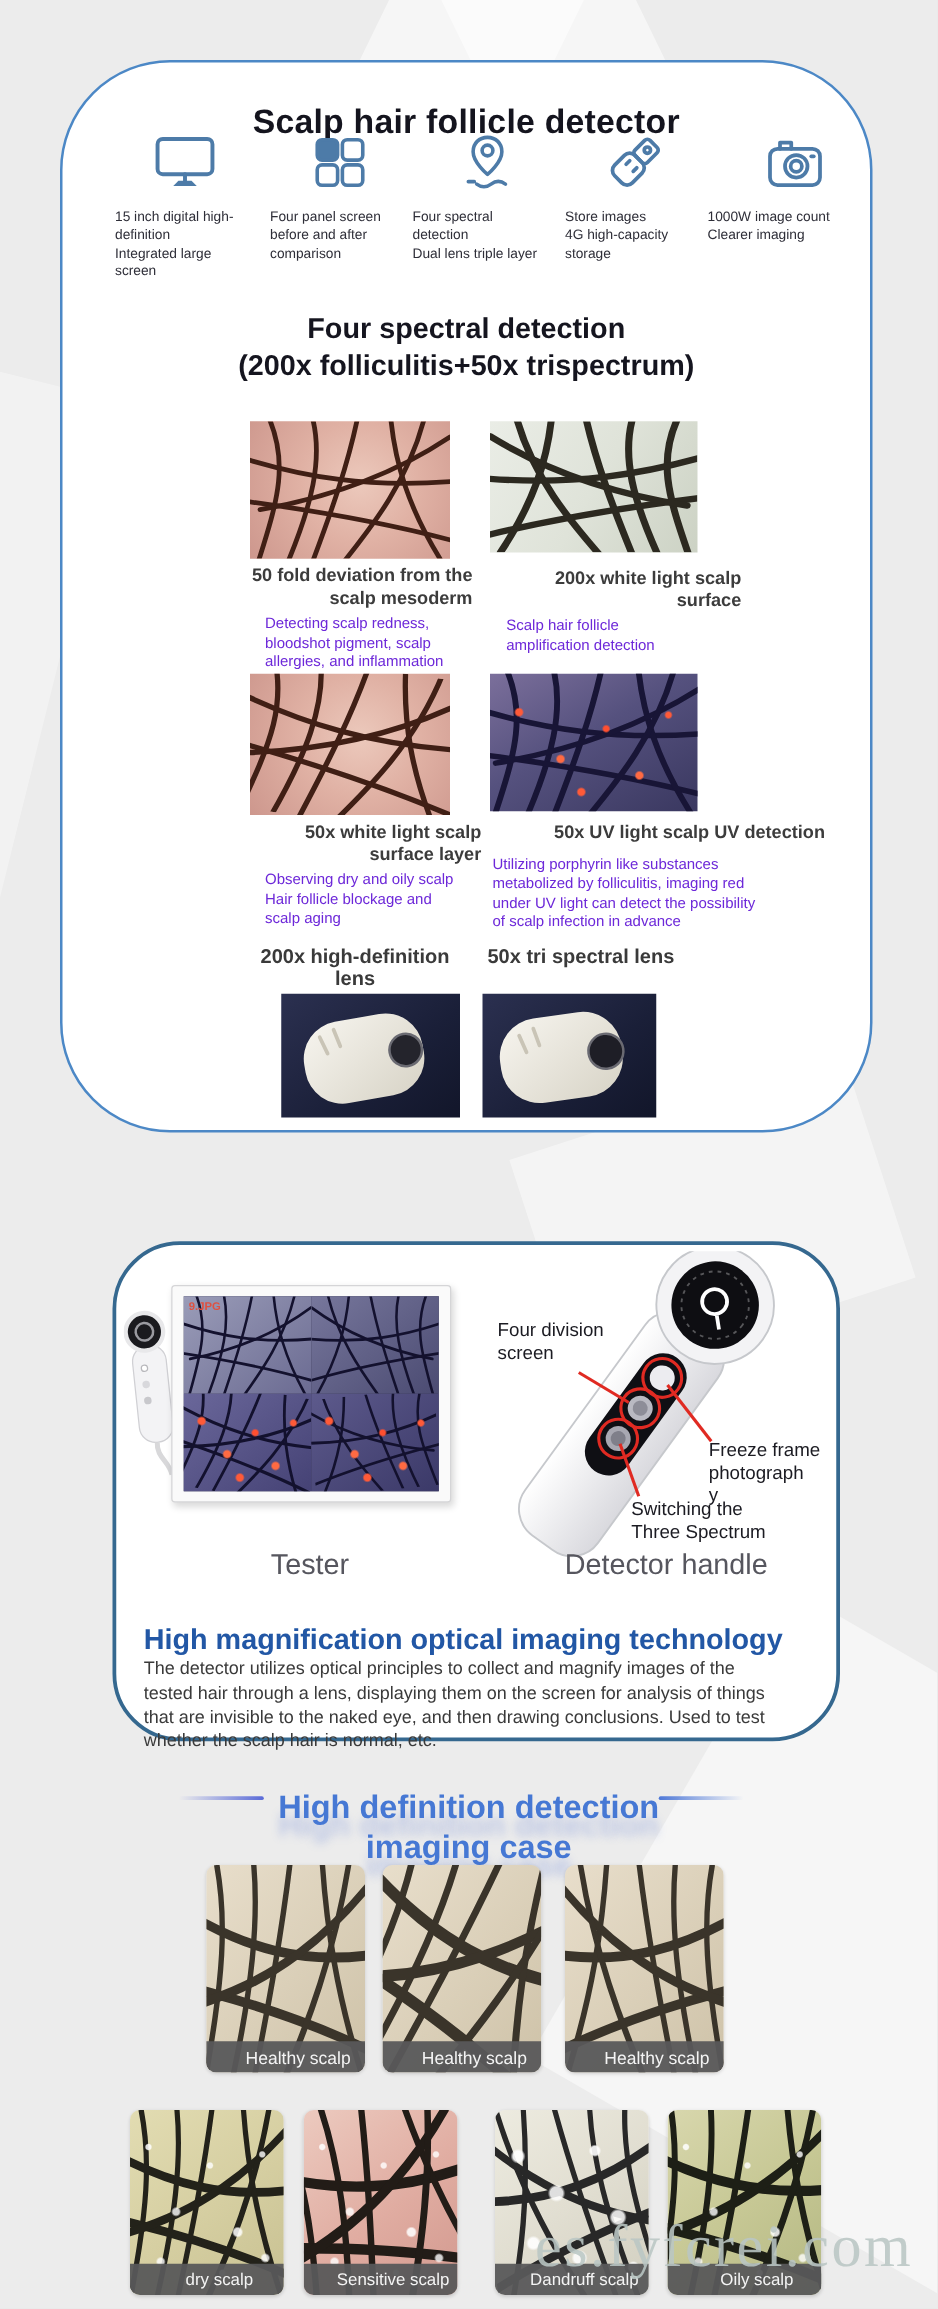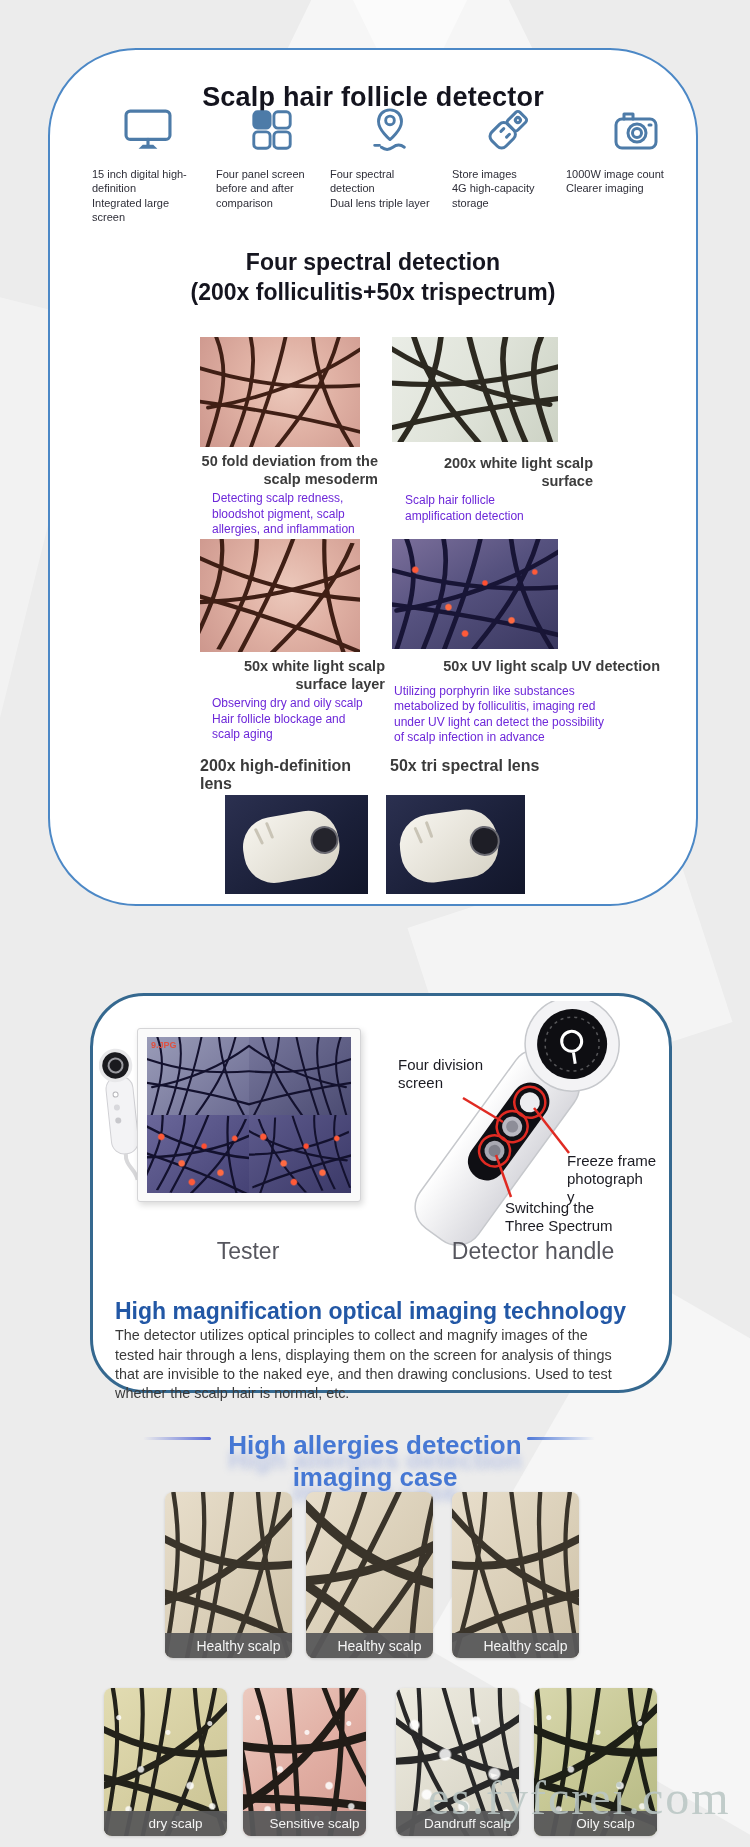--- a/index.html
+++ b/index.html
@@ -271,21 +271,21 @@
 scalp aging</div>
     </div>
     <div class="det-cap noindent" style="left:342px;top:607px;width:268px;">
       <div class="det-h pre">50x UV light scalp UV detection</div>
       <div class="det-d pre">Utilizing porphyrin like substances
 metabolized by folliculitis, imaging red
 under UV light can detect the possibility
 of scalp infection in advance</div>
     </div>
 
-    <div class="lens-label" style="left:150px;top:707px;width:168px;">200x high-definition lens</div>
+    <div class="lens-label" style="left:150px;top:707px;width:168px;text-align:center;">200x high-definition lens</div>
     <div class="lens-label" style="left:340px;top:707px;">50x tri spectral lens</div>
 
     <div class="lens-photo" style="left:175px;top:745px;width:143px;height:99px;">
       <svg viewBox="0 0 143 99">
         <g transform="rotate(-10 71 50)">
           <rect x="18" y="18" width="96" height="66" rx="30" fill="url(#lensg)"></rect>
           <path d="M34 28 l4 14 M46 24 l3 14" stroke="#c9c4b6" stroke-width="3" stroke-linecap="round"></path>
           <circle cx="100" cy="50" r="13" fill="#24242c" stroke="#6a6a72" stroke-width="2"></circle>
         </g>
       </svg>
@@ -385,21 +385,21 @@
     <div class="dev-label" style="left:44px;width:222px;">Tester</div>
     <div class="dev-label" style="left:310px;width:260px;">Detector handle</div>
 
     <h3 class="p2-heading">High magnification optical imaging technology</h3>
     <p class="p2-para pre">The detector utilizes optical principles to collect and magnify images of the
 tested hair through a lens, displaying them on the screen for analysis of things
 that are invisible to the naked eye, and then drawing conclusions. Used to test
 whether the scalp hair is normal, etc.</p>
   </section>
 
-  <h3 class="case-heading pre">High allergies detection
+  <h3 class="case-heading pre">High definition detection
 imaging case</h3>
   <div class="dash dash-l"></div>
   <div class="dash dash-r"></div>
 
   <figure class="case-card" style="left:165px;top:1492px;width:127px;height:166px;">
     <div class="case-photo ph-beige">
       <svg class="hair-svg" viewBox="0 0 100 70" preserveAspectRatio="none">
           <use href="#hairs"></use>
         </svg>
     </div>

